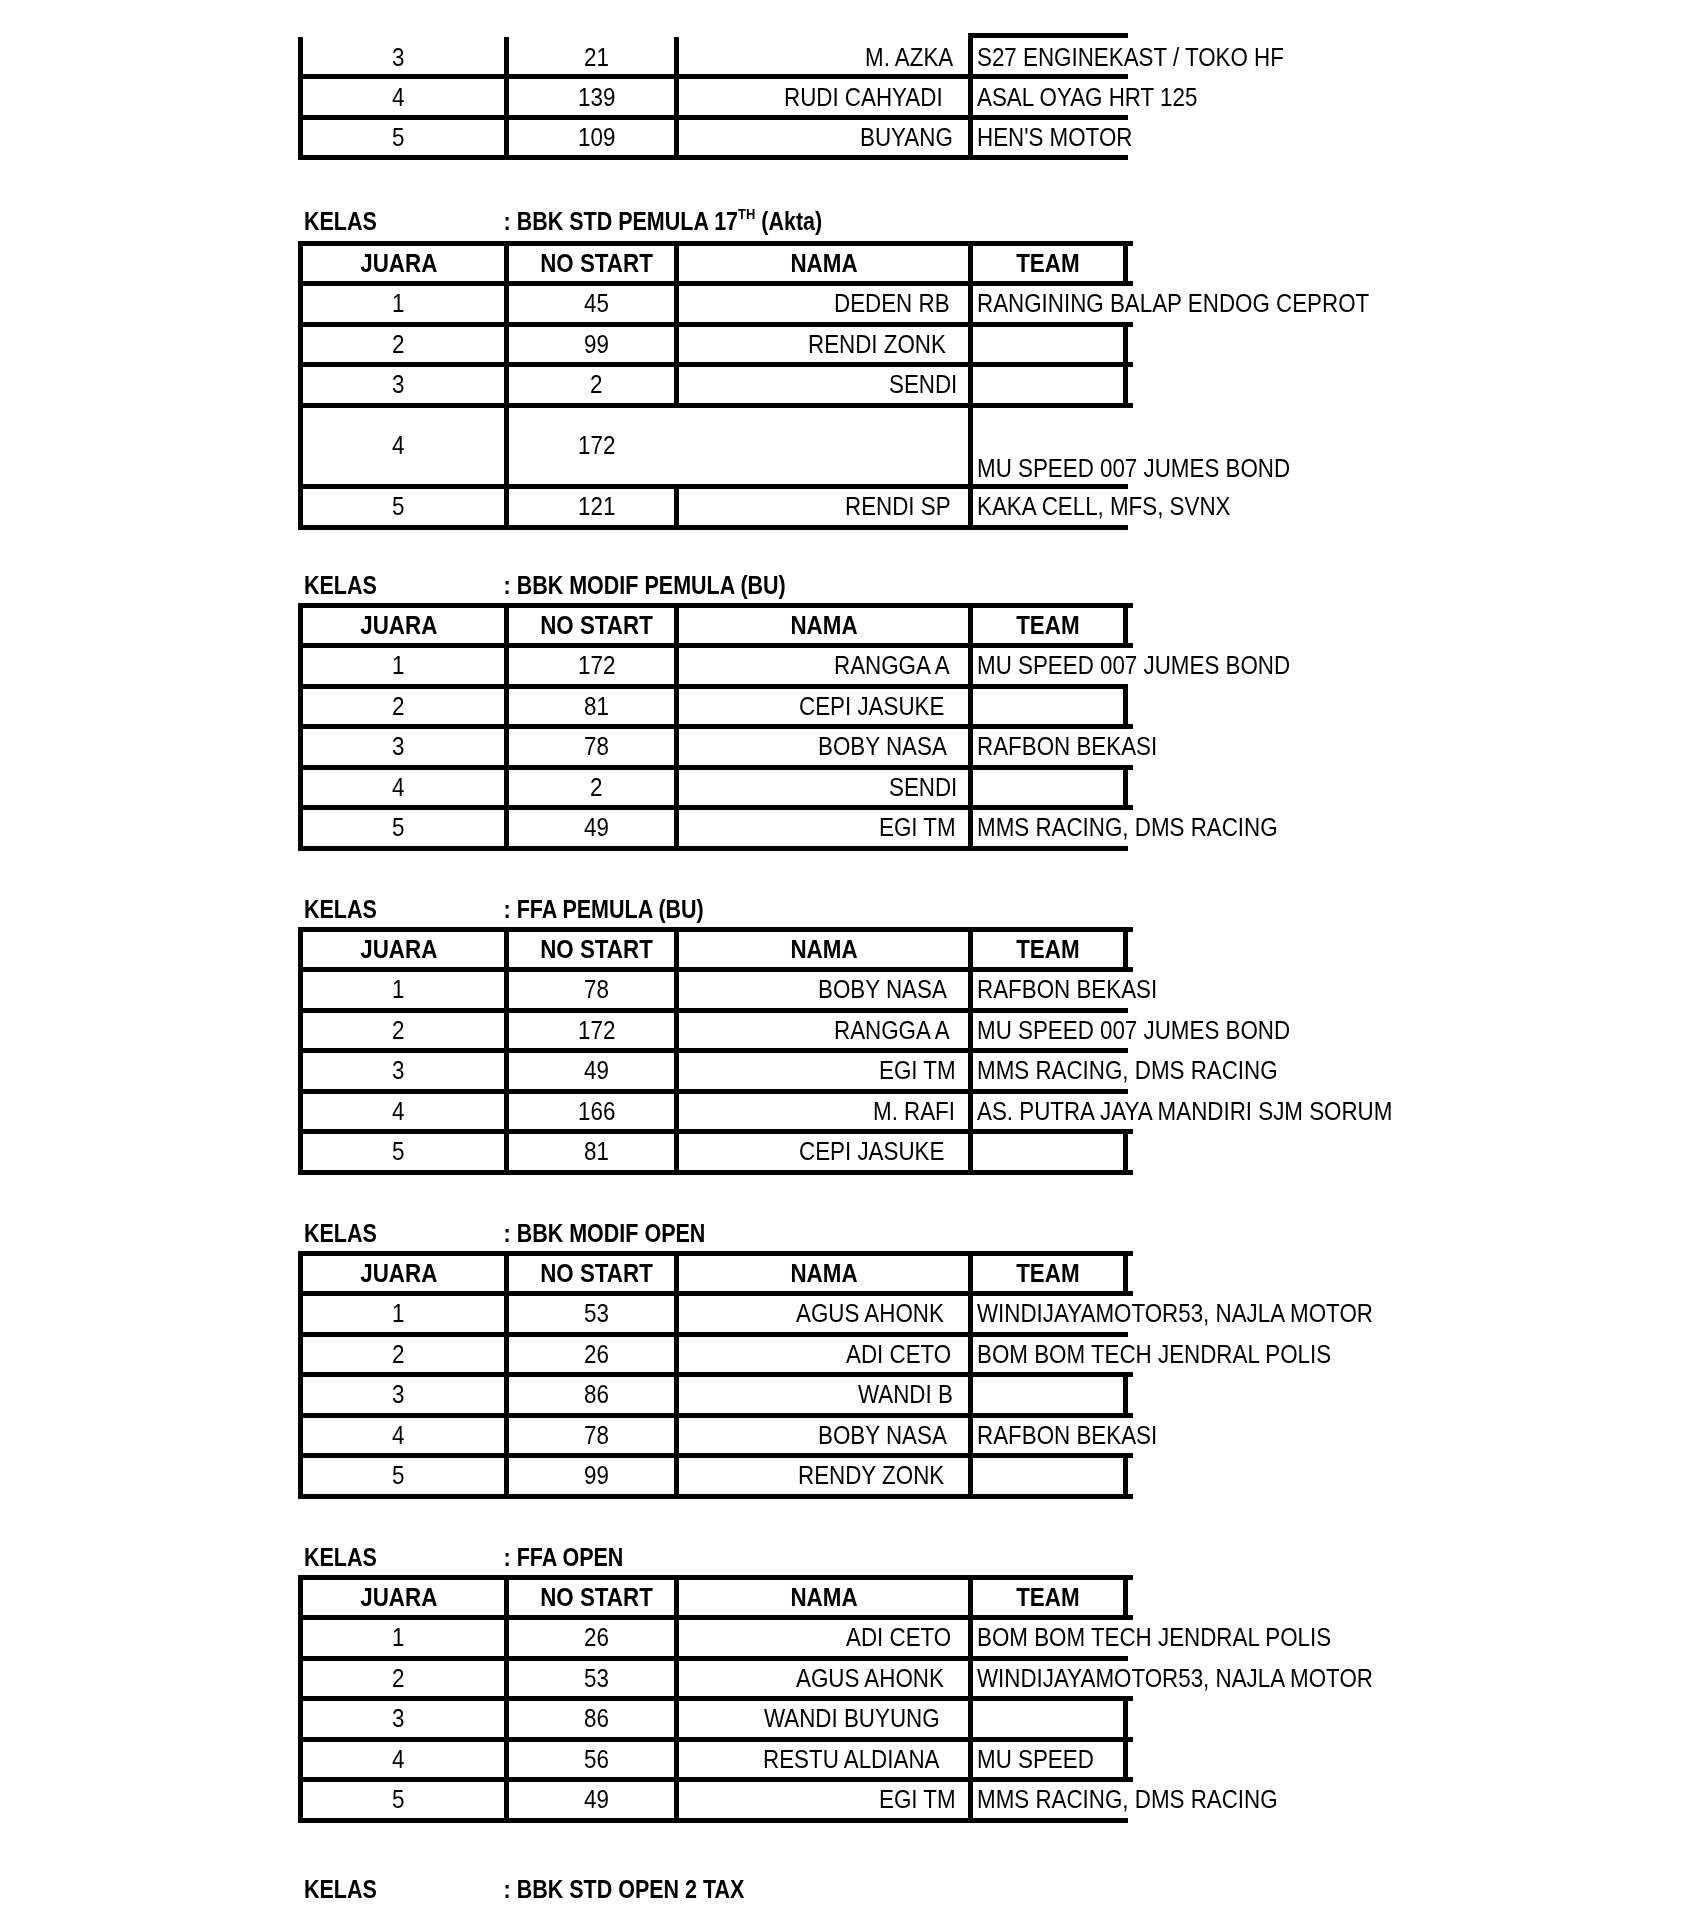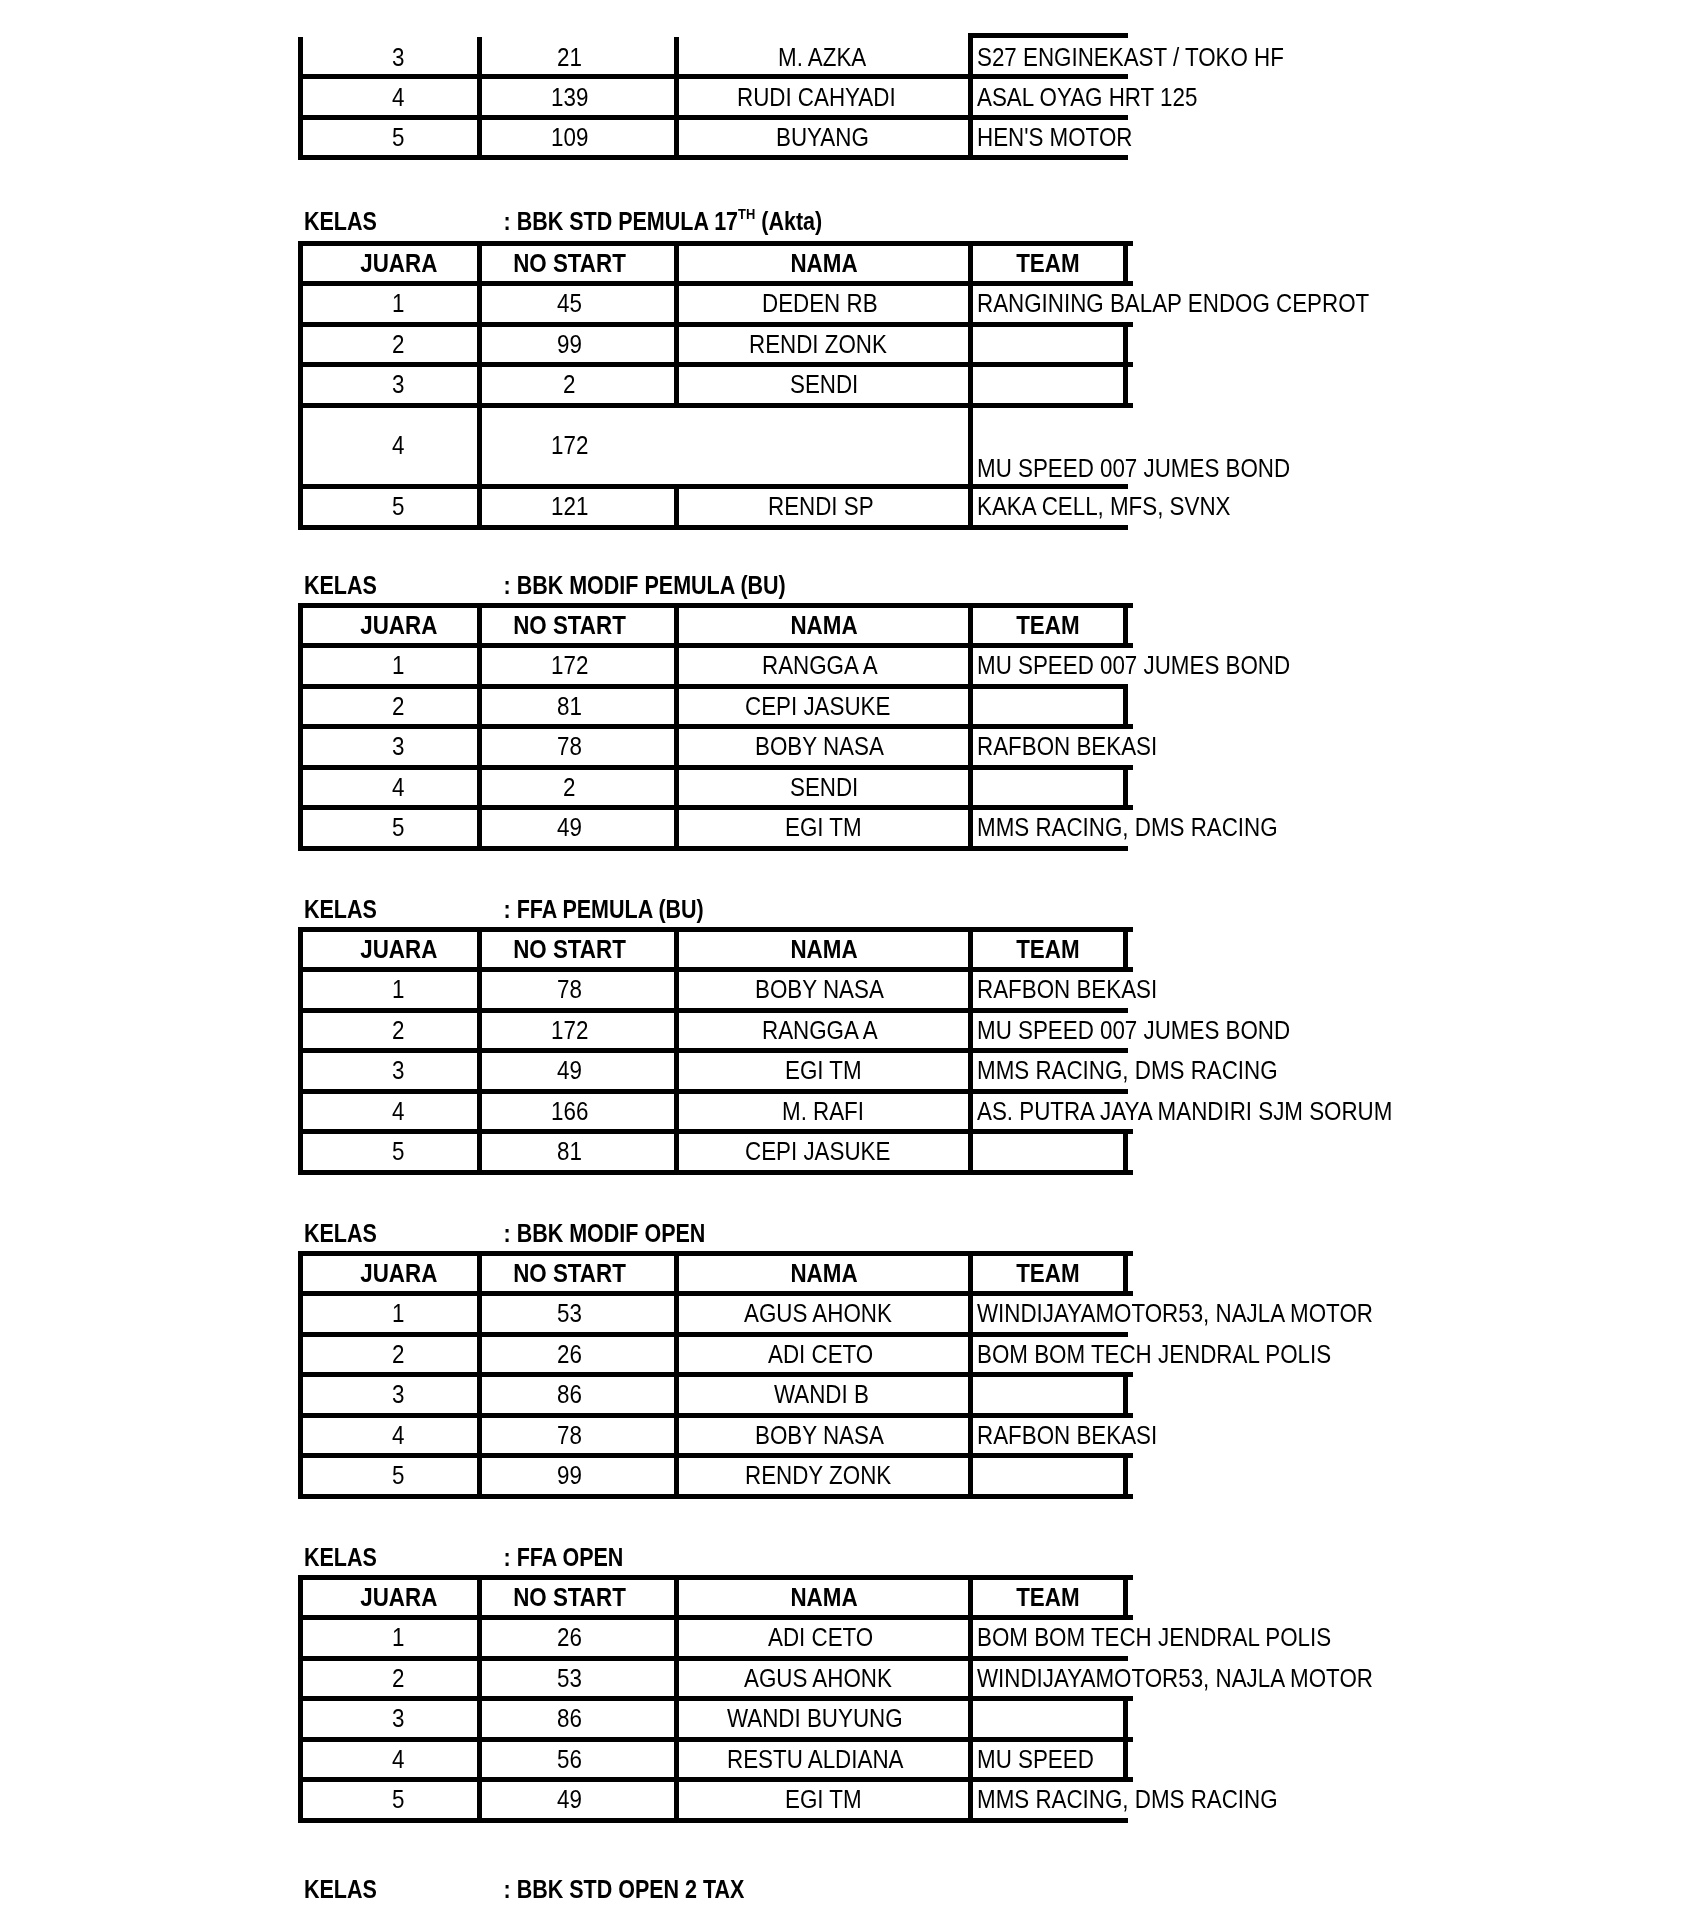--- a/index.html
+++ b/index.html
@@ -12,22 +12,22 @@
   .kelas-label { position: absolute; left: 0; top: 0; }
   .kelas-value { position: absolute; left: 232px; top: 0; }
   .kelas-value sup { font-size: 15px; position: relative; top: -2px; }
   .tbl { position: absolute; left: 0; }
   .row { position: absolute; left: 0; height: 41px; width: 830px; }
   .cell { position: absolute; top: 0; height: 100%; box-sizing: border-box;
           border-left: 5px solid #000; display: flex; align-items: center;
           font-size: 26px; white-space: nowrap; }
   .cell span { display: inline-block; transform: scaleX(0.86); }
   .c1 { left: 0; width: 196px; justify-content: center; }
-  .c2 { left: 179px; width: 180px; justify-content: center; }
-  .c3 { left: 376px; width: 294px; justify-content: center; padding-left: 12px; }
+  .c2 { left: 206px; width: 180px; justify-content: center; }
+  .c3 { left: 376px; width: 294px; justify-content: flex-end; padding-left: 12px; }
   .c3 span { transform-origin: left center; }
   .c4 { left: 670px; width: 160px; justify-content: flex-start; padding-left: 4px; overflow: visible; }
   .c4 span { transform-origin: left center; }
   .c4.boxed { border-right: 5px solid #000; }
   .c4.bottom { align-items: flex-end; padding-bottom: 2px; }
   .hdr .cell { font-weight: bold; justify-content: center; padding-left: 0; }
   .hdr .cell span { transform-origin: center center; }
   .hline { position: absolute; left: 0; height: 5px; background: #000; }
 </style>
 </head>

